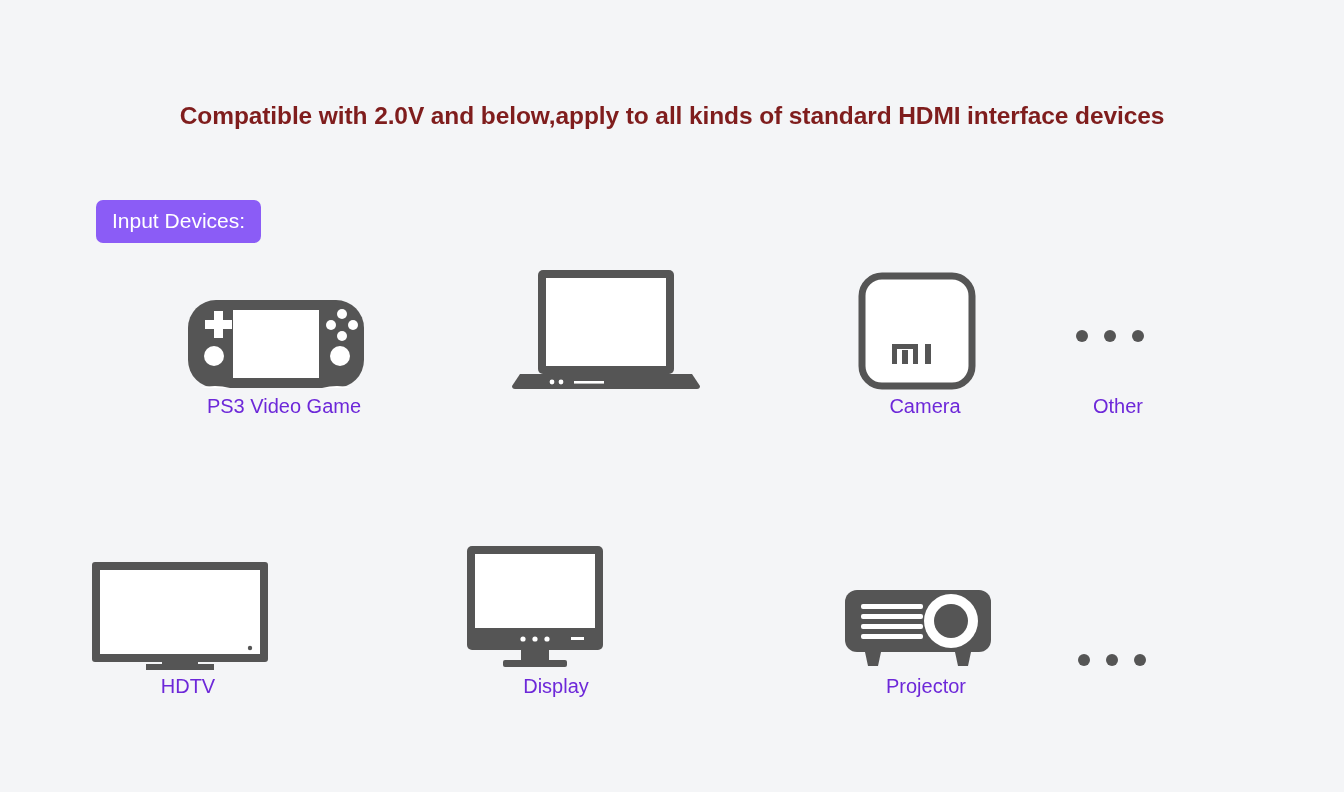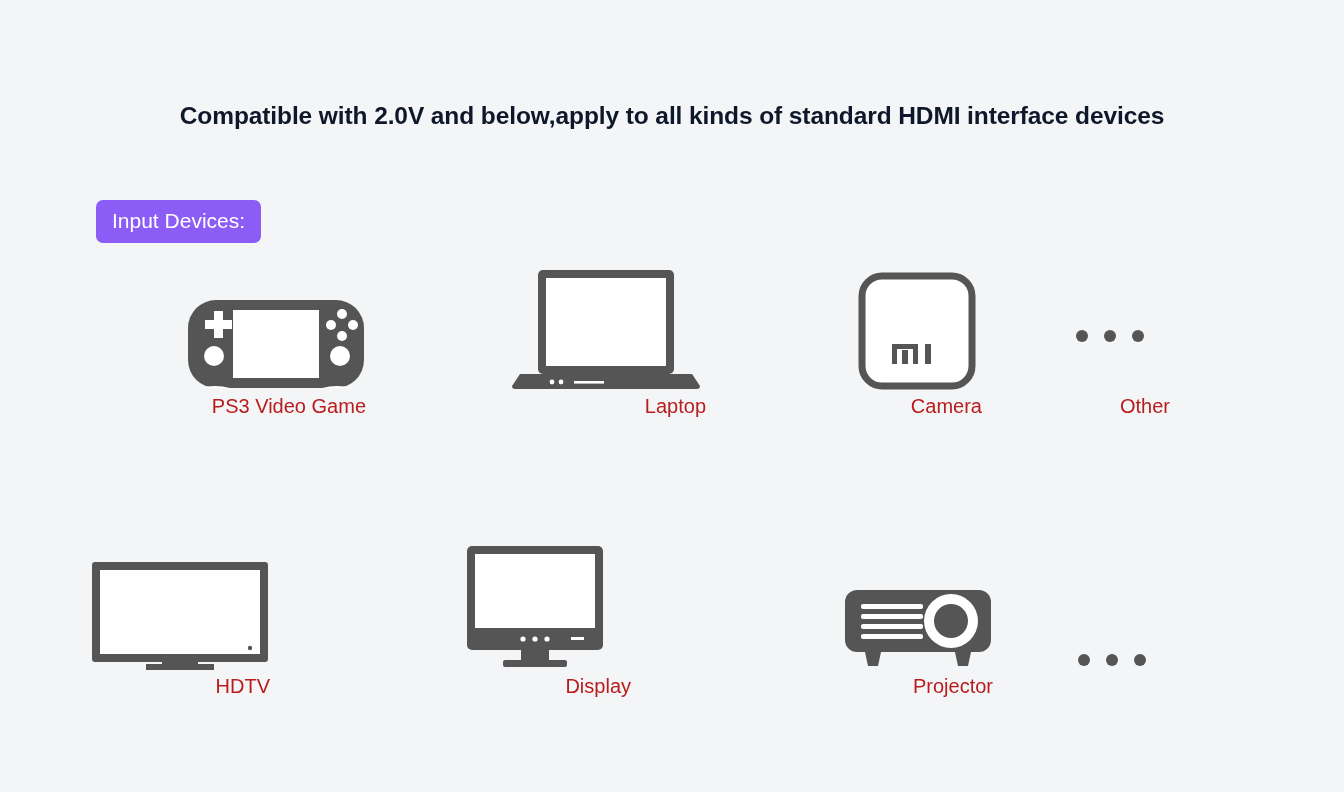--- a/index.html
+++ b/index.html
@@ -22,21 +22,21 @@
     height: 792px;
   }
 
   
   .headline {
     position: absolute;
     left: 0;
     top: 102px;
     width: 1344px;
     text-align: center;
-    color: #0f172a;
+    color: #7f1d1d;
     font-size: 24.5px;
     font-weight: bold;
     letter-spacing: -0.1px;
     white-space: nowrap;
   }
 
   
   .badge {
     position: absolute;
     background: #8b5cf6;
@@ -71,26 +71,26 @@
     height: 128px;
   }
   .icon-inner {
     position: absolute;
     left: 50%;
     bottom: 0;
     transform: translateX(-50%);
   }
   .caption {
     position: absolute;
-    left: 0;
+    left: 8px;
     width: 100%;
     top: 133px;
-    text-align: right;
+    text-align: center;
     font-size: 20px;
-    color: #b91c1c;
+    color: #6d28d9;
     white-space: nowrap;
   }
 
   
   .cell-ps3     { left: 186px;  width: 180px; }
   .cell-laptop  { left: 506px;  width: 200px; }
   .cell-camera  { left: 852px;  width: 130px; text-decoration: underline; }
   .cell-other   { left: 1050px; width: 120px; }
 
   
@@ -165,21 +165,20 @@
             <rect x="32" y="2" width="136" height="104" rx="5" fill="#555555"></rect>
             <rect x="40" y="10" width="120" height="88" fill="#ffffff"></rect>
 
             <path d="M14 106 H186 L194 118 A3 3 0 0 1 191 121 H9 A3 3 0 0 1 6 118 Z" fill="#555555"></path>
             <circle cx="46" cy="114" r="2.4" fill="#ffffff"></circle>
             <circle cx="55" cy="114" r="2.4" fill="#ffffff"></circle>
             <rect x="68" y="113" width="30" height="2.6" fill="#ffffff"></rect>
           </svg>
         </div>
       </div>
-      <div class="caption">Laptop</div>
     </div>
 
     <div class="cell cell-camera">
       <div class="icon-box">
         <div class="icon-inner">
           <svg class="icon-svg" width="118" height="118" viewBox="0 0 118 118" xmlns="http://www.w3.org/2000/svg">
             <rect x="4" y="4" width="110" height="110" rx="20" ry="20" fill="#ffffff" stroke="#555555" stroke-width="7"></rect>
 
             <g fill="#555555">
               <rect x="34" y="72" width="5" height="20"></rect>

